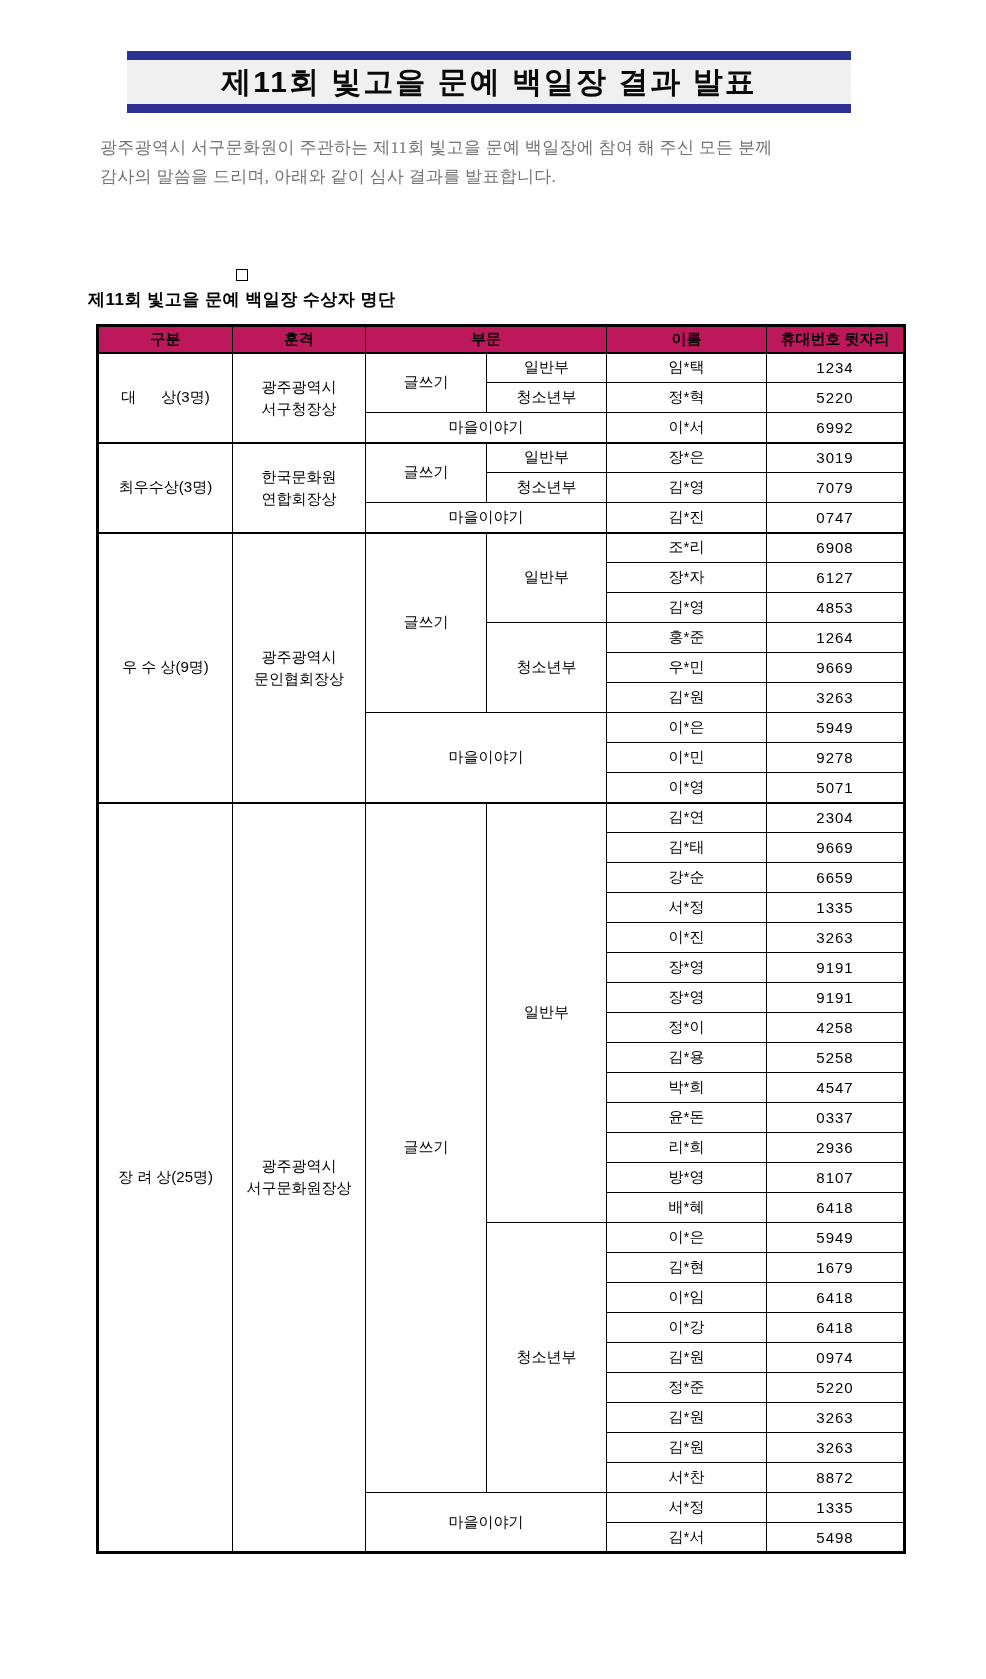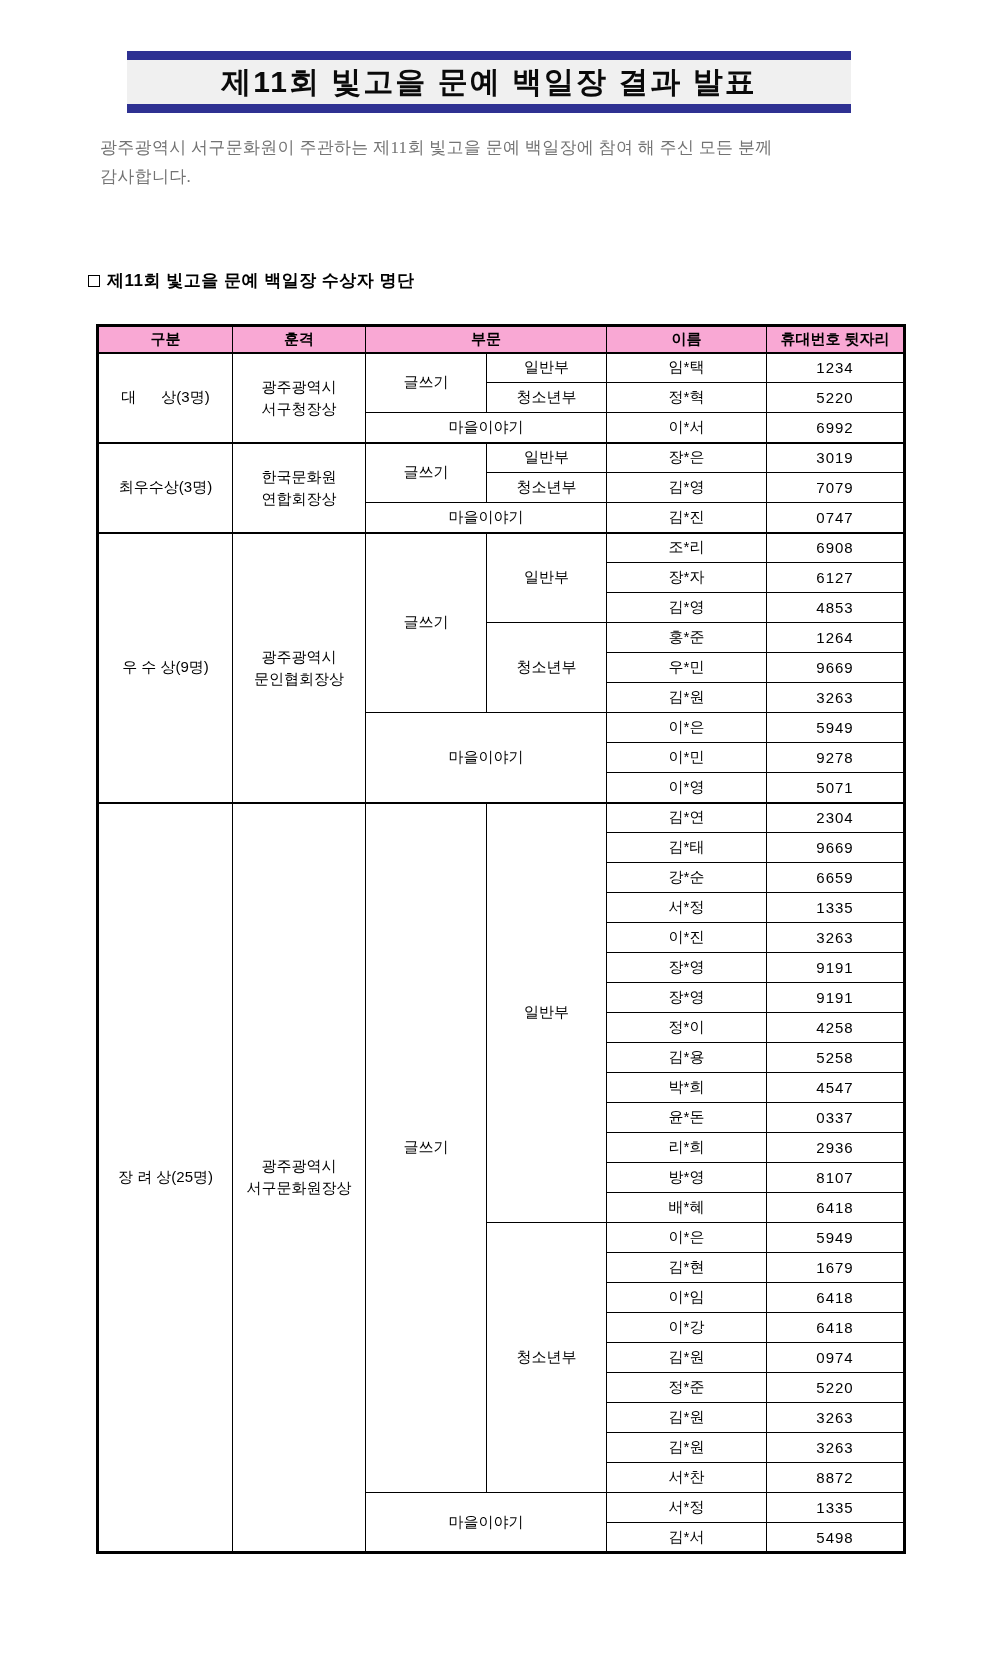--- a/index.html
+++ b/index.html
@@ -30,37 +30,37 @@
     font-family:"Liberation Serif", serif;
     font-size:17px; line-height:29px;
     color:#737373;
     letter-spacing:0.3px;
   }
   
   .section-heading {
     position:absolute; left:88px; top:269px;
     font-size:17px; font-weight:bold;
     letter-spacing:0.5px;
-    display:flex; align-items:center; gap:7px;
+    display:flex; align-items:center; gap:7px;flex-direction:column;
   }
   .square-bullet {
     display:inline-block; width:12px; height:12px;
     border:1.5px solid #000; background:transparent;
   }
   
   table.winners {
     position:absolute; left:96px; top:324px;
     width:807px;
     border-collapse:collapse;
     table-layout:fixed;
     border:3px solid #000;
     font-size:15px;
   }
   table.winners thead th {
-    background:#f9a8d4;
+    background:#be185d;
     border:1px solid #000;
     border-bottom:2px solid #000;
     height:27px;
     font-weight:bold;
     font-size:15px;
     text-align:center;
   }
   table.winners tbody { border-top:2.5px solid #000; }
   table.winners td {
     border:1px solid #000;
@@ -79,21 +79,21 @@
 <div class="page">
 
   <div class="title-block">
     <div class="title-bar"></div>
     <div class="title-text">제11회 빛고을 문예 백일장 결과 발표</div>
     <div class="title-bar"></div>
   </div>
 
   <div class="intro">
     <div>광주광역시 서구문화원이 주관하는 제11회 빛고을 문예 백일장에 참여 해 주신 모든 분께</div>
-    <div>감사합니다.</div>
+    <div>감사의 말씀을 드리며, 아래와 같이 심사 결과를 발표합니다.</div>
   </div>
 
   <div class="section-heading">
     <span class="square-bullet"></span>
     <span>제11회 빛고을 문예 백일장 수상자 명단</span>
   </div>
 
   <table class="winners">
     <colgroup>
       <col style="width:135px">

